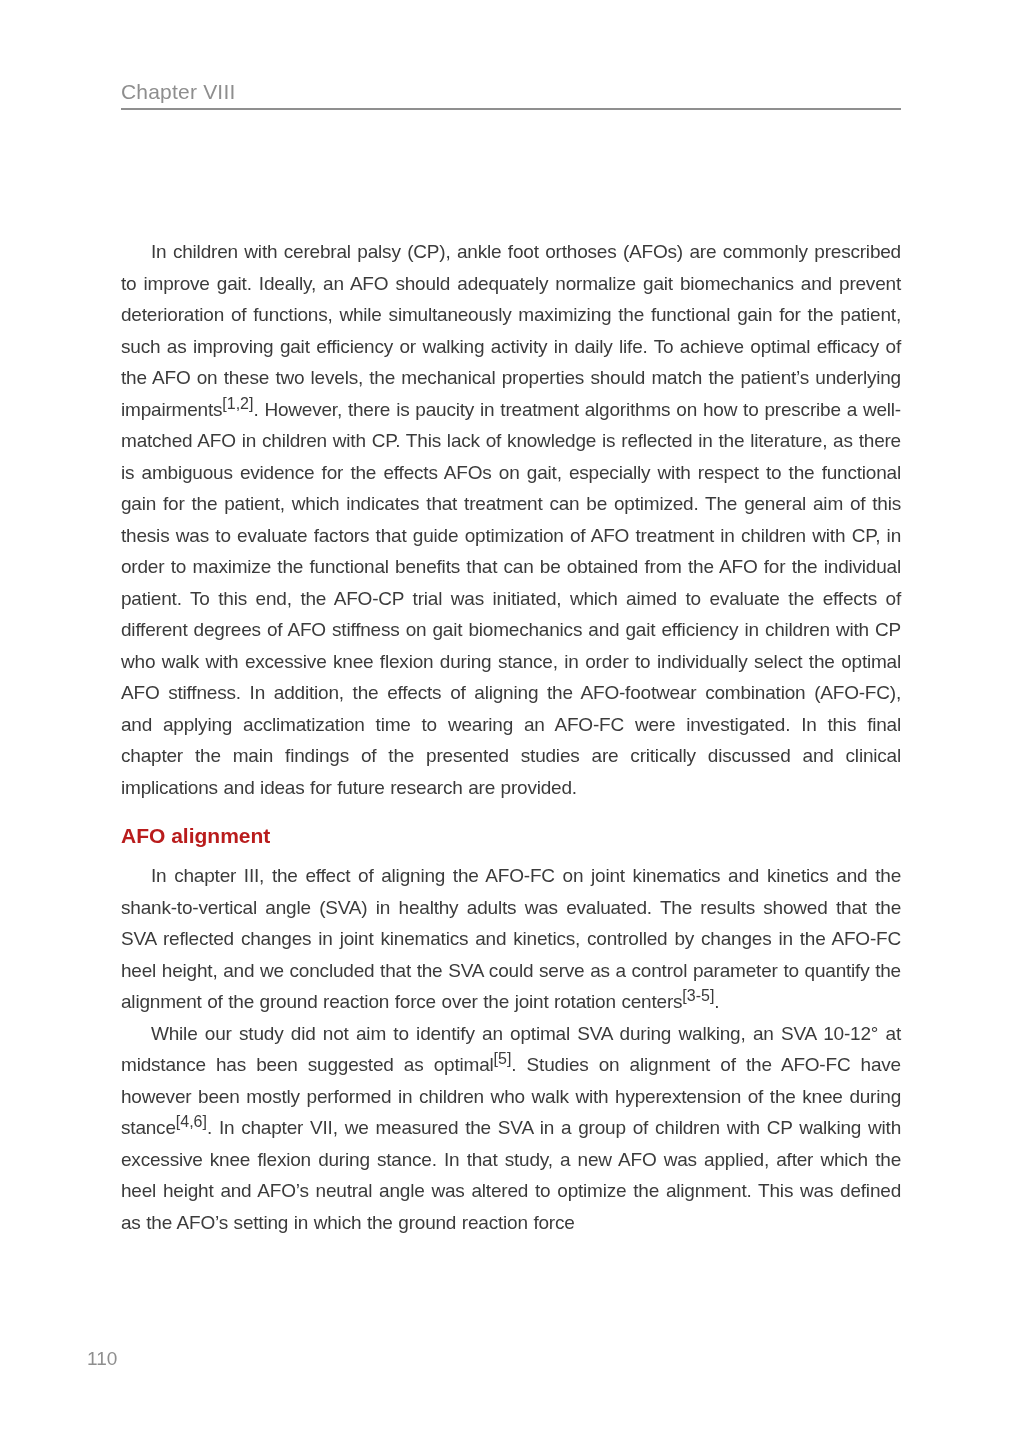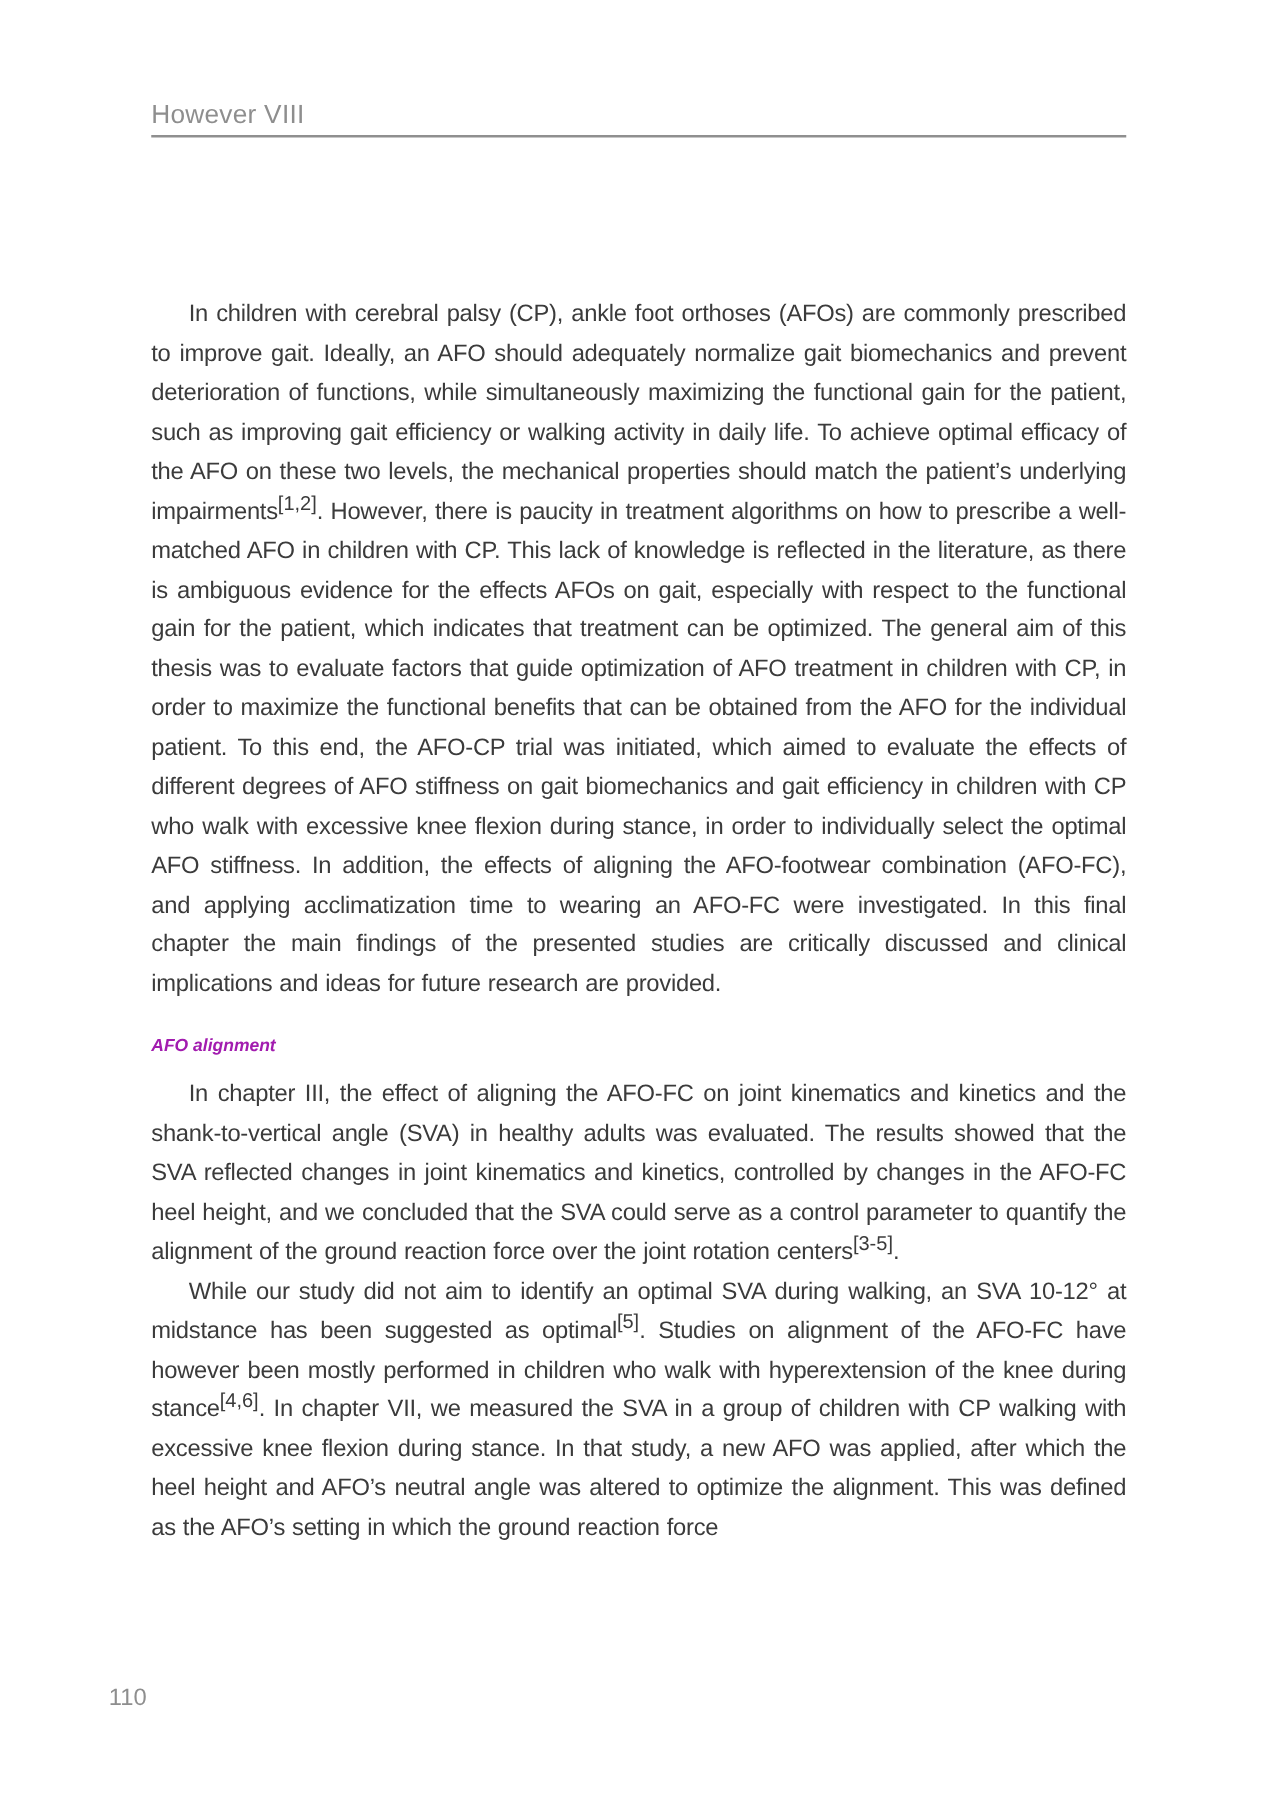--- a/index.html
+++ b/index.html
@@ -58,43 +58,42 @@
   .main-heading {
     margin: 38px 0 0 0;
     font-size: 22px;
     line-height: 27px;
     font-weight: bold;
     color: #2c2c2c;
     letter-spacing: 0.3px;
   }
   .sub-heading {
     margin: 21px 0 0 0;
-    font-size: 14px;
+    font-size: 21px;
     line-height: 24px;
     font-weight: bold;
-    color: #a21caf;
-    font-style: italic;
+    color: #b91c1c;
   }
   .sub-heading + .para {
     margin-top: 12px;
   }
   .page-number {
     position: absolute;
     left: 87px;
     top: 1348px;
     font-size: 19px;
     color: #8e8e8e;
   }
 </style>
 </head>
 <body>
 
 <div class="page">
 
-  <div class="running-header">However VIII</div>
+  <div class="running-header">Chapter VIII</div>
 
   <div class="header-rule"></div>
 
   <main class="body-text">
 
     <p class="para"><span>In children with cerebral palsy (CP), ankle foot orthoses (AFOs) are commonly prescribed to improve gait. Ideally, an AFO should adequately normalize gait biomechanics and prevent deterioration of functions, while simultaneously maximizing the functional gain for the patient, such as improving gait efficiency or walking activity in daily life. To achieve optimal efficacy of the AFO on these two levels, the mechanical properties should match the patient’s underlying impairments</span><sup>[1,2]</sup><span>. However, there is paucity in treatment algorithms on how to prescribe a well-matched AFO in children with CP. This lack of knowledge is reflected in the literature, as there is ambiguous evidence for the effects AFOs on gait, especially with respect to the functional gain for the patient, which indicates that treatment can be optimized. The general aim of this thesis was to evaluate factors that guide optimization of AFO treatment in children with CP, in order to maximize the functional benefits that can be obtained from the AFO for the individual patient. To this end, the AFO-CP trial was initiated, which aimed to evaluate the effects of different degrees of AFO stiffness on gait biomechanics and gait efficiency in children with CP who walk with excessive knee flexion during stance, in order to individually select the optimal AFO stiffness. In addition, the effects of aligning the AFO-footwear combination (AFO-FC), and applying acclimatization time to wearing an AFO-FC were investigated. In this final chapter the main findings of the presented studies are critically discussed and clinical implications and ideas for future research are provided.</span></p>
 
 
     <h2 class="sub-heading">AFO alignment</h2>
 

